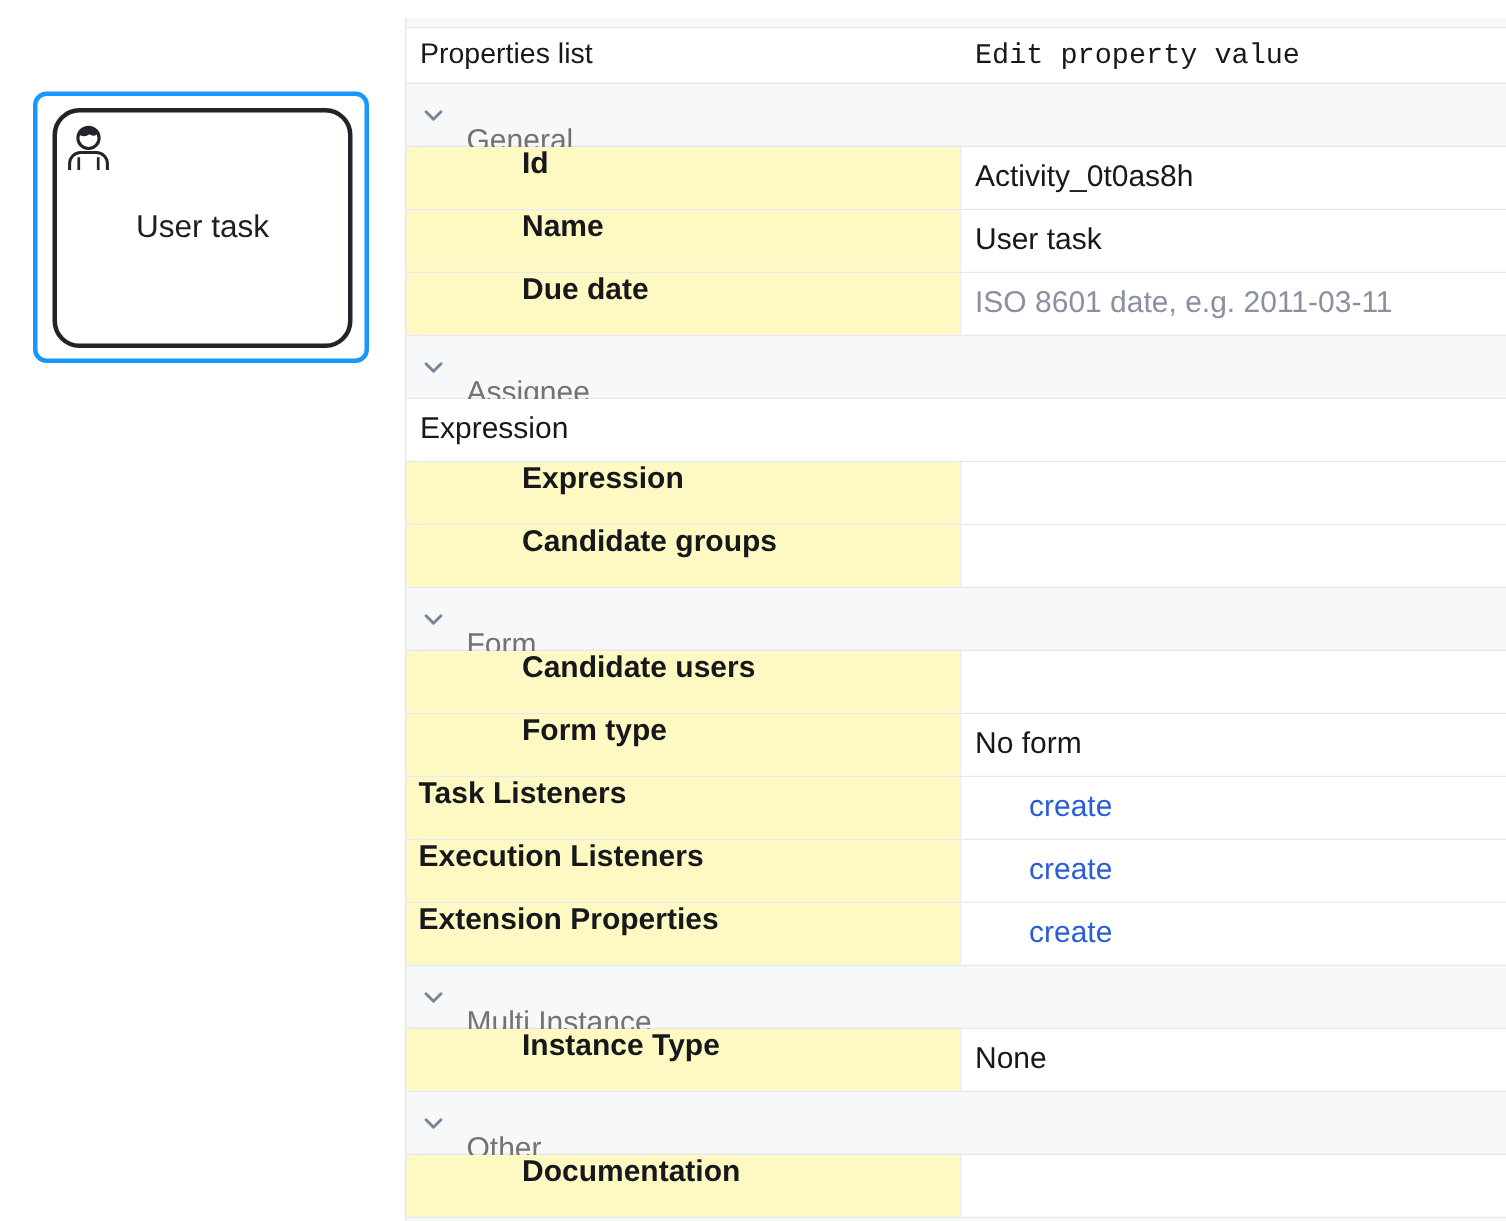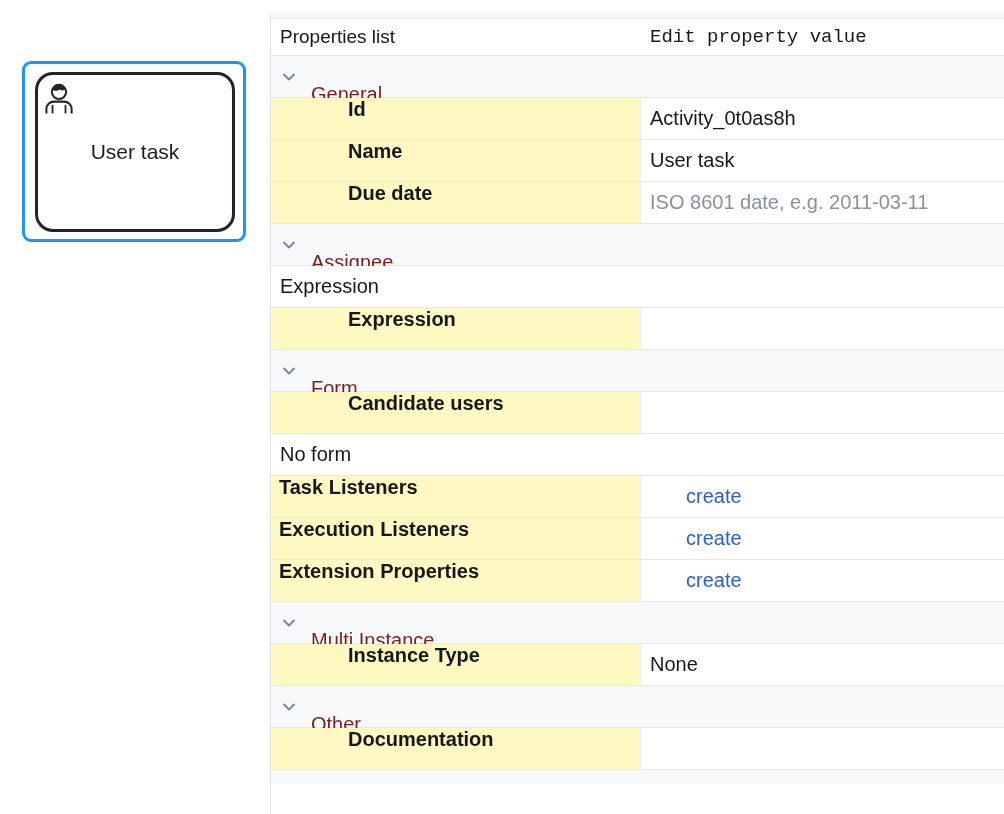--- a/index.html
+++ b/index.html
@@ -31,21 +31,21 @@
     height: 37px; background: #ffffff; border-bottom: 1px solid #e7e8ea;
     display: flex; align-items: center; font-size: 19px; color: #17181c;
   }
   .panel-header .h-left  { width: 370px; padding-left: 9px; }
   .panel-header .h-right { flex: 1; padding-left: 9px; font-family: Liberation Mono, monospace; }
 
   .row { height: 42px; display: flex; border-bottom: 1px solid #e7e8ea; }
 
   .row.section { background: #f7f8f9; align-items: center; padding-left: 11px; cursor: pointer; }
   .chev { width: 14px; height: 10px; margin-right: 15px; flex: none; }
-  .section-title { font-size: 20px; color: #7f1d1d; margin-top: 36px; }
+  .section-title { font-size: 20px; color: #737373; margin-top: 36px; }
 
   .cell-label {
     width: 370px; flex: none; background: #fef9c3; border-right: 1px solid #ecedef;
     display: flex; align-items: flex-start; white-space: nowrap; overflow: hidden; font-weight: bold;
   }
   .cell-label.indent { padding-left: 77px; }
   .cell-label.root   { padding-left: 8px; }
   .cell-value {
     flex: 1; background: #ffffff; display: flex; align-items: center;
     padding-left: 9px; white-space: nowrap; overflow: hidden; cursor: text;
@@ -119,36 +119,45 @@
     <div class="cell-value">Expression</div>
   </div>
 
   <div class="row">
     <div class="cell-label indent">
         <span>Expression</span>
       </div>
     <div class="cell-value"></div>
   </div>
 
+  <div class="row">
+    <div class="cell-label indent">
+        <span>Candidate groups</span>
+      </div>
+    <div class="cell-value"></div>
+  </div>
 
   <div class="row section">
     <svg class="chev" viewBox="0 0 14 10">
         <polyline points="2,2.5 7,7.5 12,2.5" fill="none" stroke="#7c859c" stroke-width="2" stroke-linecap="round" stroke-linejoin="round"></polyline>
       </svg>
     <span class="section-title">Form</span>
   </div>
 
   <div class="row">
     <div class="cell-label indent">
         <span>Candidate users</span>
       </div>
     <div class="cell-value"></div>
   </div>
 
   <div class="row">
+    <div class="cell-label indent">
+        <span>Form type</span>
+      </div>
     <div class="cell-value">No form</div>
   </div>
 
   <div class="row">
     <div class="cell-label root">
         <span>Task Listeners</span>
       </div>
     <div class="cell-value">
         <a class="create">create</a>
       </div>

